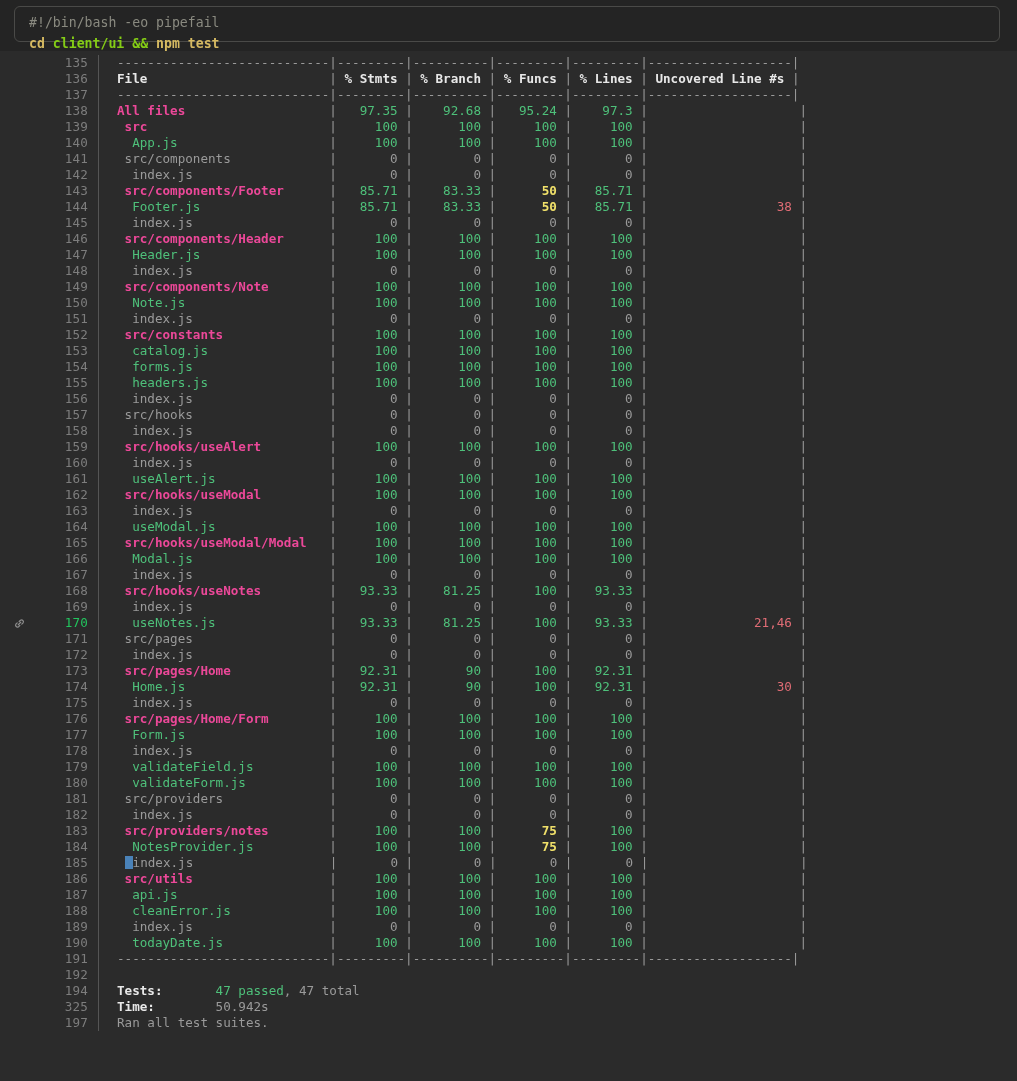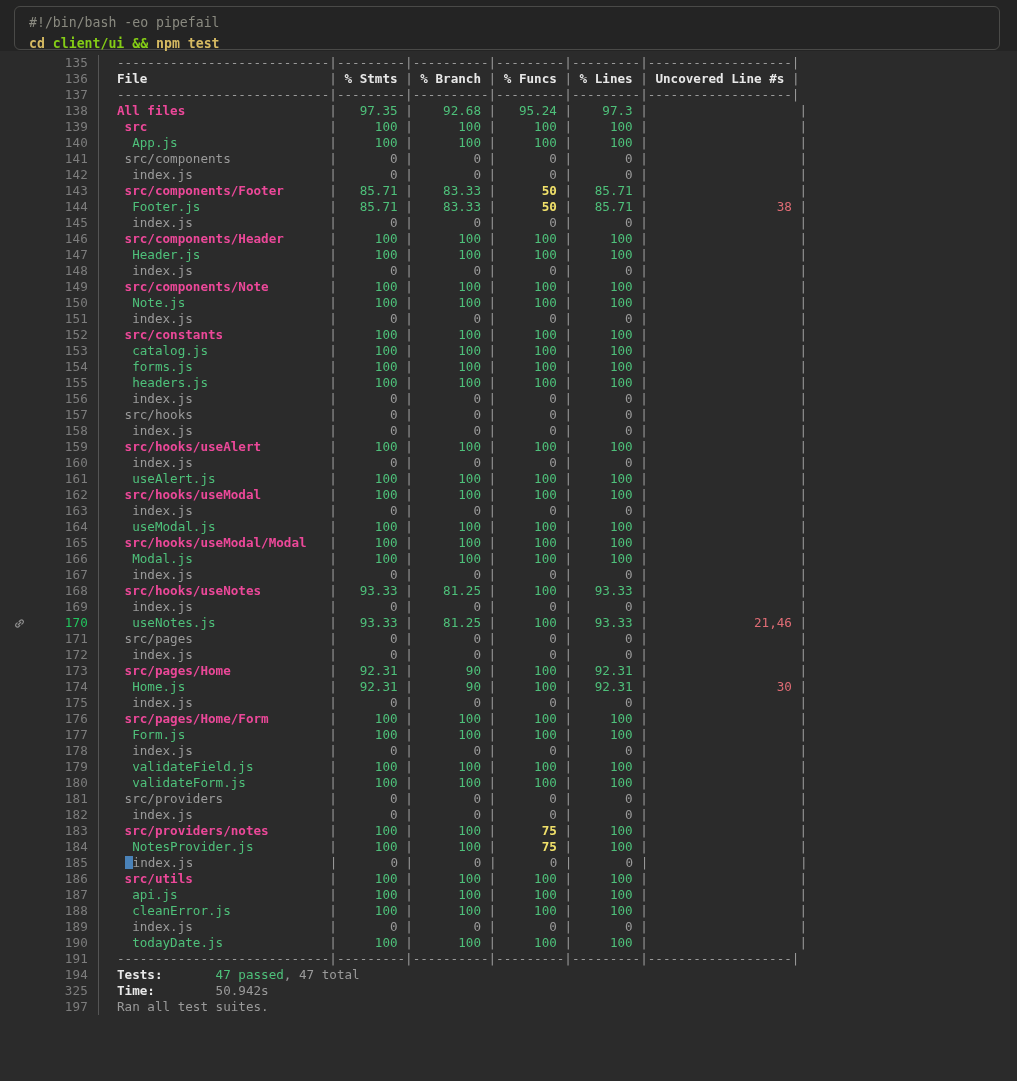--- a/index.html
+++ b/index.html
@@ -22,21 +22,21 @@
     position: absolute;
     top: 0; left: 0;
     width: 1017px;
     height: 62px;
     background: #242424;
   }
   .cmd-box {
     position: absolute;
     top: 6px; left: 14px;
     width: 986px;
-    height: 44px;
+    height: 36px;
     border: 1px solid #4a4a48;
     border-radius: 6px;
     background: transparent;
     padding: 5px 0 0 14px;
   }
   .cmd-line {
     font-size: 13.2px;
     line-height: 21px;
     white-space: pre;
     letter-spacing: 0px;
@@ -176,18 +176,19 @@
       <div class="row"><div class="anchor"></div><div class="ln">182</div><div class="gut"></div><div class="content"><span class="d">  index.js                  </span><span class="pipe">|</span><span class="d">       0</span><span class="pipe"> |</span><span class="d">        0</span><span class="pipe"> |</span><span class="d">       0</span><span class="pipe"> |</span><span class="d">       0</span><span class="pipe"> | </span><span class="r">                  </span><span class="pipe"> |</span></div></div>
       <div class="row"><div class="anchor"></div><div class="ln">183</div><div class="gut"></div><div class="content"><span class="gb"> src/providers/notes        </span><span class="pipe">|</span><span class="g">     100</span><span class="pipe"> |</span><span class="g">      100</span><span class="pipe"> |</span><span class="y">      75</span><span class="pipe"> |</span><span class="g">     100</span><span class="pipe"> | </span><span class="r">                  </span><span class="pipe"> |</span></div></div>
       <div class="row"><div class="anchor"></div><div class="ln">184</div><div class="gut"></div><div class="content"><span class="g">  NotesProvider.js          </span><span class="pipe">|</span><span class="g">     100</span><span class="pipe"> |</span><span class="g">      100</span><span class="pipe"> |</span><span class="y">      75</span><span class="pipe"> |</span><span class="g">     100</span><span class="pipe"> | </span><span class="r">                  </span><span class="pipe"> |</span></div></div>
       <div class="row"><div class="anchor"></div><div class="ln">185</div><div class="gut"></div><div class="content"> <span class="cursor"></span><span class="d">index.js</span><span>                  </span><span class="pipe">|</span><span class="d">       0</span><span class="pipe"> |</span><span class="d">        0</span><span class="pipe"> |</span><span class="d">       0</span><span class="pipe"> |</span><span class="d">       0</span><span class="pipe"> | </span><span class="r">                  </span><span class="pipe"> |</span></div></div>
       <div class="row"><div class="anchor"></div><div class="ln">186</div><div class="gut"></div><div class="content"><span class="gb"> src/utils                  </span><span class="pipe">|</span><span class="g">     100</span><span class="pipe"> |</span><span class="g">      100</span><span class="pipe"> |</span><span class="g">     100</span><span class="pipe"> |</span><span class="g">     100</span><span class="pipe"> | </span><span class="r">                  </span><span class="pipe"> |</span></div></div>
       <div class="row"><div class="anchor"></div><div class="ln">187</div><div class="gut"></div><div class="content"><span class="g">  api.js                    </span><span class="pipe">|</span><span class="g">     100</span><span class="pipe"> |</span><span class="g">      100</span><span class="pipe"> |</span><span class="g">     100</span><span class="pipe"> |</span><span class="g">     100</span><span class="pipe"> | </span><span class="r">                  </span><span class="pipe"> |</span></div></div>
       <div class="row"><div class="anchor"></div><div class="ln">188</div><div class="gut"></div><div class="content"><span class="g">  cleanError.js             </span><span class="pipe">|</span><span class="g">     100</span><span class="pipe"> |</span><span class="g">      100</span><span class="pipe"> |</span><span class="g">     100</span><span class="pipe"> |</span><span class="g">     100</span><span class="pipe"> | </span><span class="r">                  </span><span class="pipe"> |</span></div></div>
       <div class="row"><div class="anchor"></div><div class="ln">189</div><div class="gut"></div><div class="content"><span class="d">  index.js                  </span><span class="pipe">|</span><span class="d">       0</span><span class="pipe"> |</span><span class="d">        0</span><span class="pipe"> |</span><span class="d">       0</span><span class="pipe"> |</span><span class="d">       0</span><span class="pipe"> | </span><span class="r">                  </span><span class="pipe"> |</span></div></div>
       <div class="row"><div class="anchor"></div><div class="ln">190</div><div class="gut"></div><div class="content"><span class="g">  todayDate.js              </span><span class="pipe">|</span><span class="g">     100</span><span class="pipe"> |</span><span class="g">      100</span><span class="pipe"> |</span><span class="g">     100</span><span class="pipe"> |</span><span class="g">     100</span><span class="pipe"> | </span><span class="r">                  </span><span class="pipe"> |</span></div></div>
       <div class="row"><div class="anchor"></div><div class="ln">191</div><div class="gut"></div><div class="content"><span class="sep">----------------------------|---------|----------|---------|---------|-------------------|</span></div></div>
+      <div class="row"><div class="anchor"></div><div class="ln">192</div><div class="gut"></div><div class="content">&nbsp;</div></div>
       <div class="row"><div class="anchor"></div><div class="ln">194</div><div class="gut"></div><div class="content"><span class="w">Tests:</span>       <span class="g">47 passed</span><span class="d">, 47 total</span></div></div>
       <div class="row"><div class="anchor"></div><div class="ln">325</div><div class="gut"></div><div class="content"><span class="w">Time:</span>        <span class="d">50.942s</span></div></div>
       <div class="row"><div class="anchor"></div><div class="ln">197</div><div class="gut"></div><div class="content"><span class="d">Ran all test suites.</span></div></div>
     </div>
 
 </div>
 
 </body></html>

